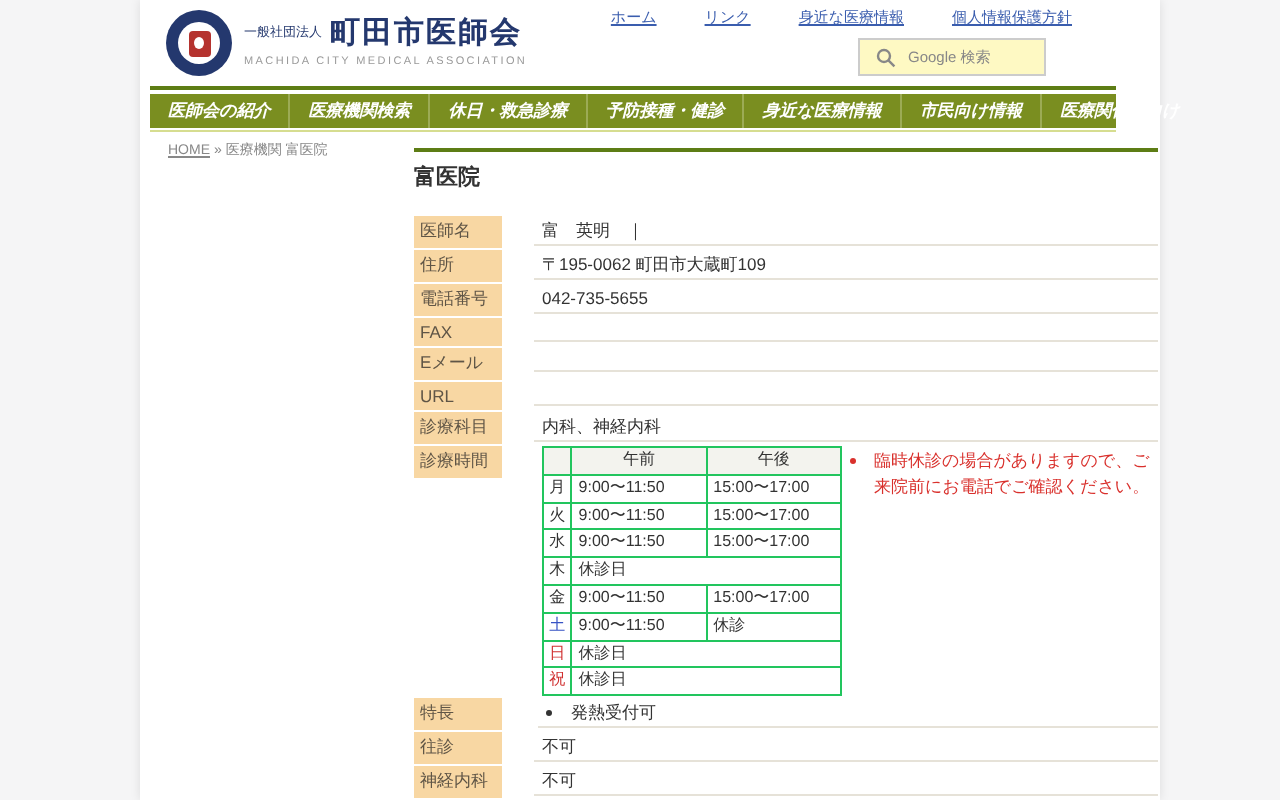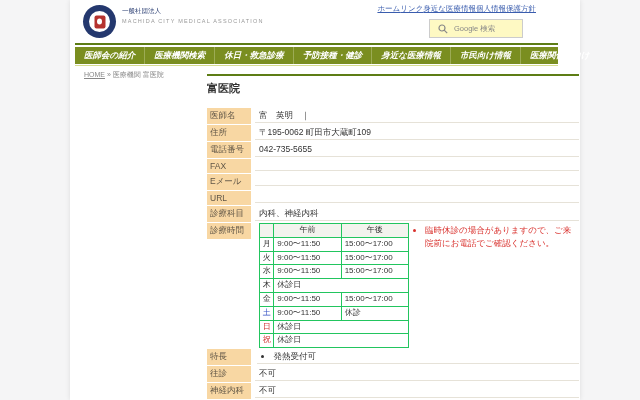--- a/index.html
+++ b/index.html
@@ -22,21 +22,21 @@
   .logo-core { position: absolute; left: 50%; top: 50%; transform: translate(-50%,-50%);
                width: 11px; height: 13px; background: #b5332f; border-radius: 2px; }
   .logo-core-dot { position: absolute; left: 50%; top: 50%; transform: translate(-50%,-50%);
                width: 5px; height: 6px; background: #fff; border-radius: 50%; }
   .brand { position: absolute; left: 52px; top: 7px; }
   .brand-line { display: flex; align-items: center; gap: 4px; }
   .corp { font-size: 6.5px; color: #24386e; }
   .brand-name { font-size: 15px; font-weight: bold; color: #24386e; letter-spacing: 1px; }
   .brand-en { font-size: 5.5px; color: #999; letter-spacing: 1.2px; margin-top: 2px; }
 
-  .top-links { position: absolute; right: 44px; top: 4px; display: flex; gap: 0;
+  .top-links { position: absolute; right: 44px; top: 4px; display: flex; gap: 24px;
                list-style: none; margin: 0; padding: 0; font-size: 7.5px; white-space: nowrap; }
   .top-links a { color: #3a5dae; text-decoration: underline; cursor: pointer; }
 
   .searchbox { position: absolute; right: 57px; top: 19px; width: 94px; height: 19px;
                border: 1px solid #ccc; background: #fef9c3; display: flex; align-items: center;
                padding-left: 8px; gap: 6px; cursor: text; }
   .search-ph { font-size: 7.5px; color: #888; }
 
   
   .nav-wrap { margin-left: 5px; width: 483px; }
@@ -51,21 +51,21 @@
   .breadcrumb { margin: 4px 0 0 14px; font-size: 7px; color: #888; }
   .breadcrumb a { color: #888; text-decoration: underline; cursor: pointer; }
 
   
   .content { position: absolute; left: 137px; top: 74px; width: 372px; border-top: 2px solid #5d7d15; }
   h1 { font-size: 11px; color: #333; margin: 5px 12px 12px 0; font-weight: bold; }
 
   .row { display: flex; margin-bottom: 1px; }
   .lbl { width: 44px; flex-shrink: 0; background: #f8d7a3; color: #5f5546;
          font-size: 8.5px; padding: 2px 3px; align-self: flex-start; }
-  .vals { flex: 1; margin-left: 4px; min-width: 0; }
+  .vals { flex: 1; margin-left: 16px; min-width: 0; }
   .val { font-size: 8.5px; color: #333; padding: 2px 0 2px 4px;
          border-bottom: 1px solid #e6e2d8; min-height: 12px; line-height: 1.2; }
   .val.bulleted { display: list-item; list-style: disc inside; margin-left: 2px; }
 
   .sched-flex { display: flex; align-items: flex-start; padding-left: 4px; }
   table.schedule { border-collapse: collapse; width: 150px; background: #fff; }
   .schedule th, .schedule td { border: 1px solid #22c55e; font-size: 8px; font-weight: normal;
          color: #333; padding: 1px 3px; line-height: 1.35; text-align: left; }
   .schedule thead th { background: #f3f3ee; text-align: center; }
   .schedule td.day { text-align: center; padding: 1px 2px; width: 14px; }
@@ -86,20 +86,21 @@
       <div class="logo">
         <div class="logo-inner">
           <div class="logo-core">
             <div class="logo-core-dot"></div>
           </div>
         </div>
       </div>
       <div class="brand">
         <div class="brand-line">
           <span class="corp">一般社団法人</span>
+          <span class="brand-name">町田市医師会</span>
         </div>
         <div class="brand-en">MACHIDA CITY MEDICAL ASSOCIATION</div>
       </div>
       <ul class="top-links" id="top-links">
           <li><a>ホーム</a></li>
           <li><a>リンク</a></li>
           <li><a>身近な医療情報</a></li>
           <li><a>個人情報保護方針</a></li>
         </ul>
       <div class="searchbox">

